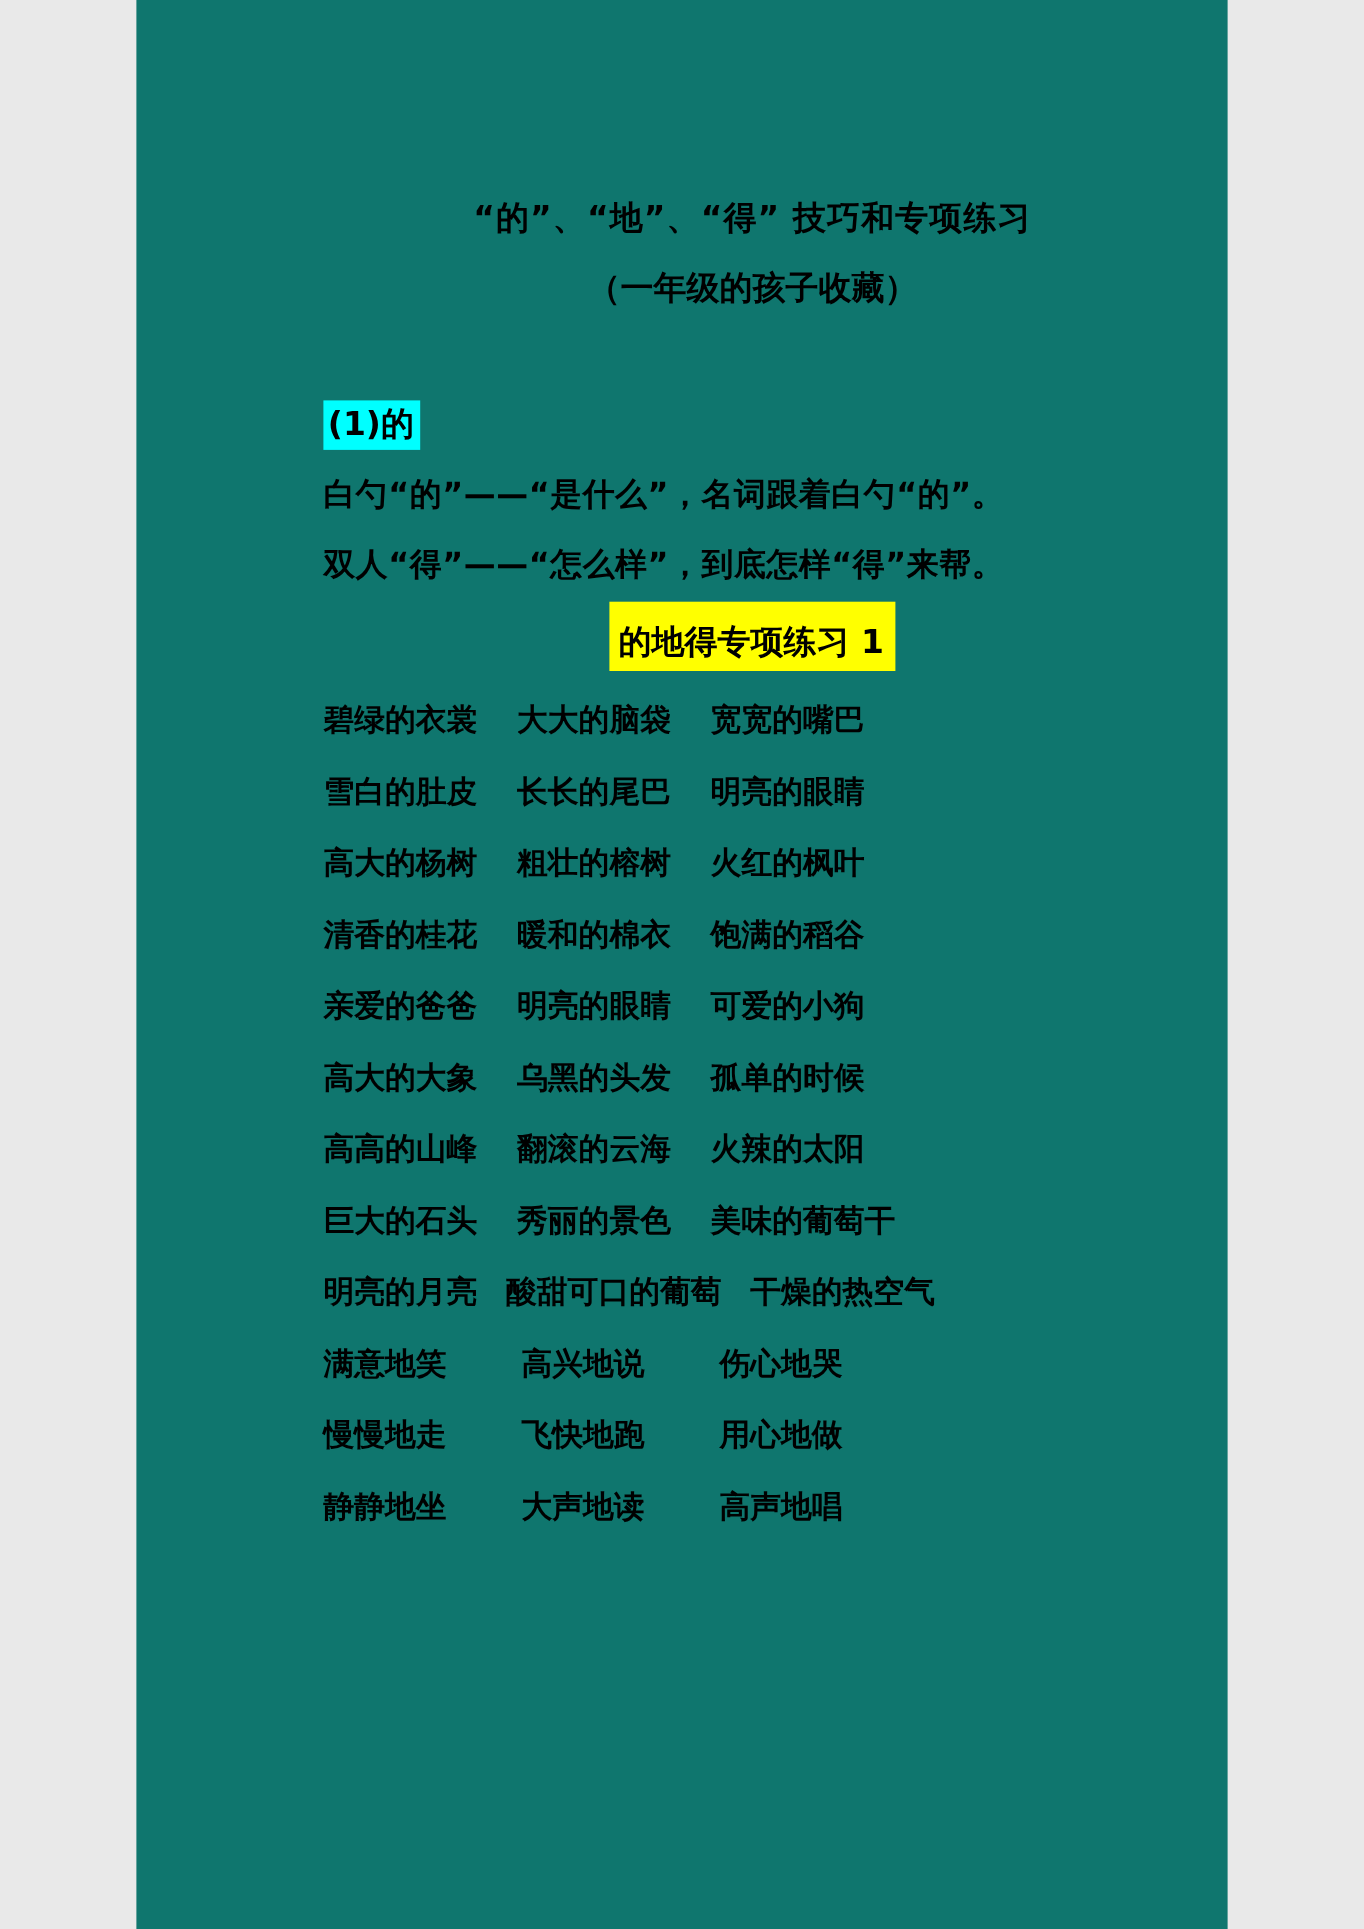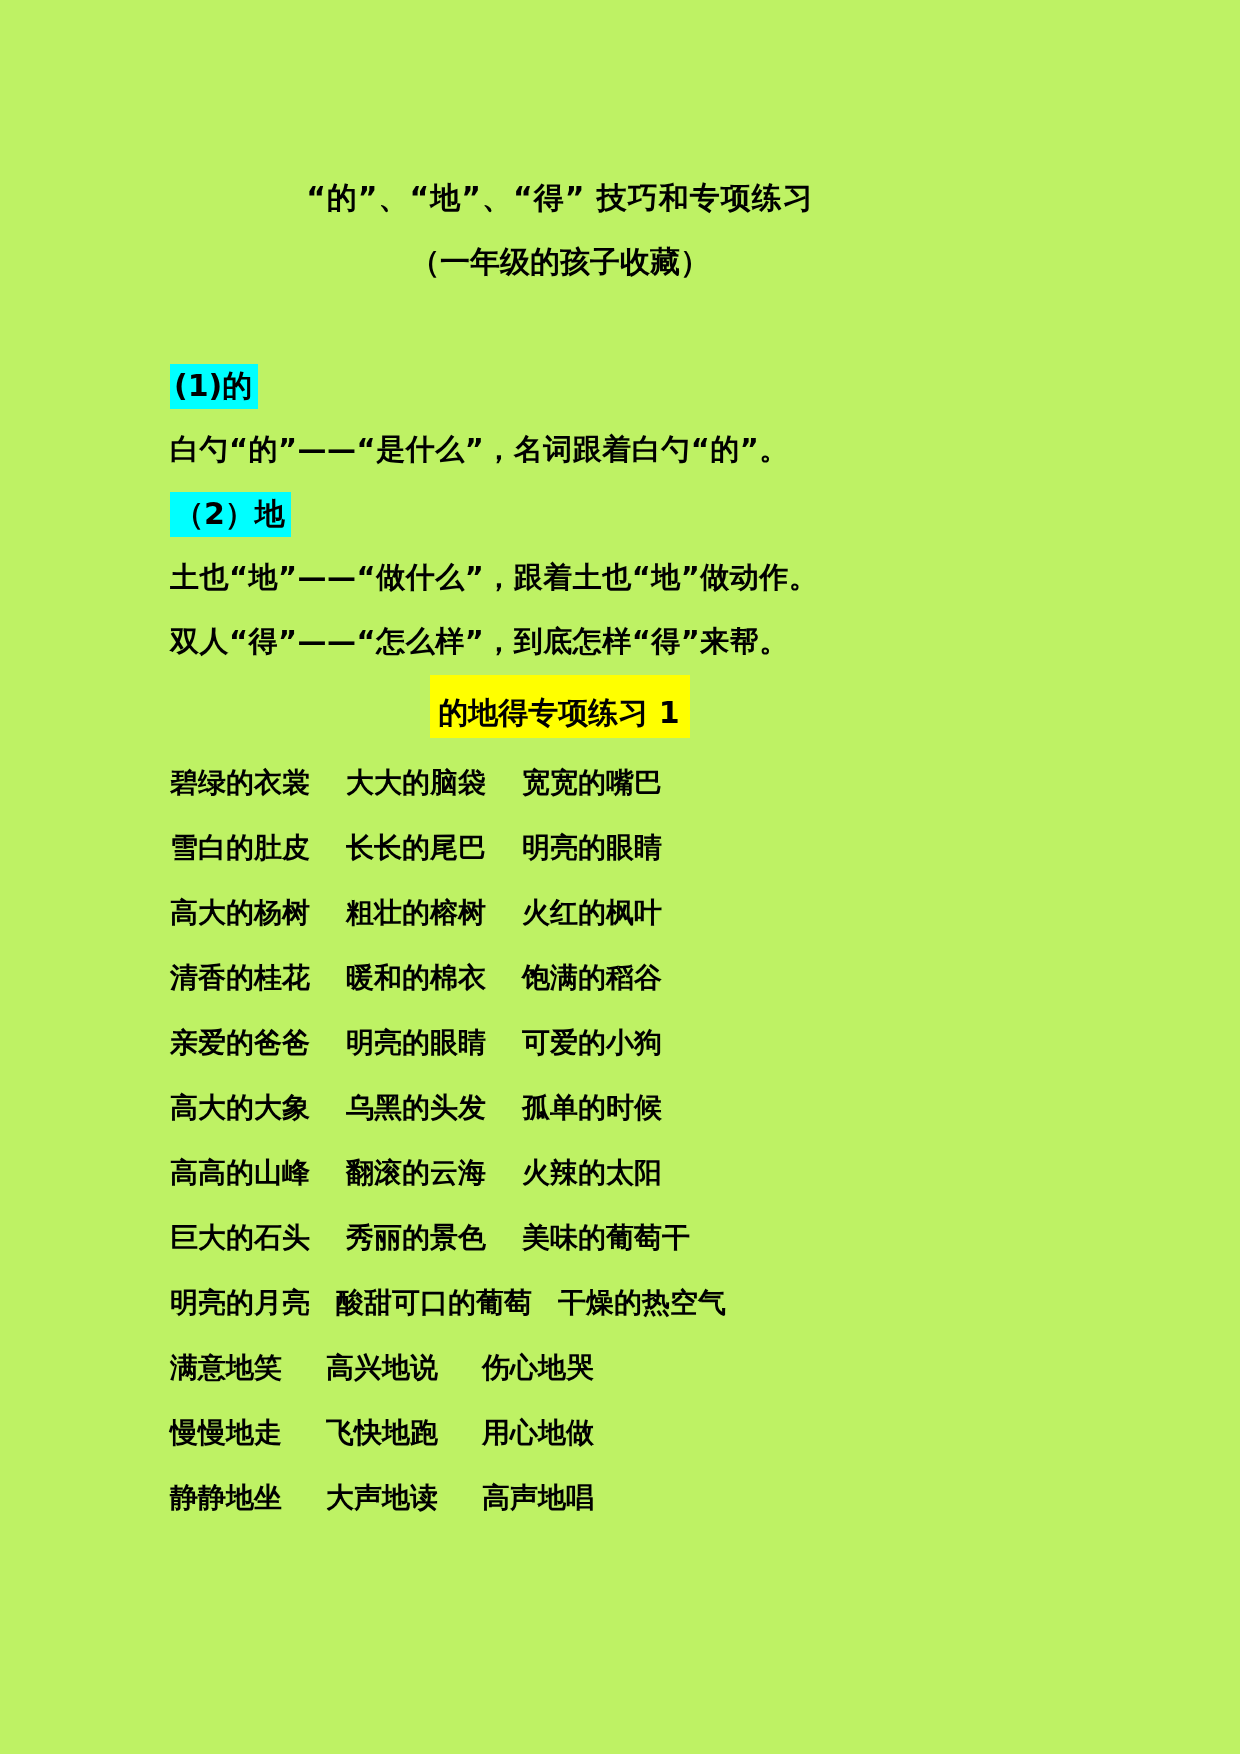--- a/index.html
+++ b/index.html
@@ -1,22 +1,22 @@
 <!DOCTYPE html>
 <html lang="zh"><head>
 <meta charset="utf-8">
 <style>
   * { margin: 0; padding: 0; box-sizing: border-box; }
   html, body { background: #e9e9e9; }
   .page {
     position: relative;
-    width: 1240px;
+    width: 992px;
     height: 1754px;
     margin: 0 auto;
-    background: #bef264;
+    background: #0f766e;
     font-family: "DejaVu Sans", "Liberation Sans", sans-serif;
     font-weight: 700;
     color: #000000;
     overflow: hidden;
   }
   .content {
     padding: 166px 120px 0 170px;
   }
   
   .line {
@@ -51,47 +51,41 @@
   .rows { margin-top: 12px; }
   .row {
     height: 65px;
     display: flex;
     align-items: center;
     font-size: 28px;
     white-space: nowrap;
   }
   .g34 { gap: 36px; }   
   .g26 { gap: 26px; }   
-  .g44 { gap: 44px; }   
+  .g44 { gap: 68px; }   
 </style>
 </head>
 <body>
 
 <div class="page">
   <div class="content">
 
     <div class="line center-col title">“的”、“地”、“得” 技巧和专项练习</div>
 
     <div class="line center-col subtitle">（一年级的孩子收藏）</div>
 
     <div class="spacer"></div>
 
     <section>
       <div class="line rule-label">
         <span class="hl-cyan">(1)的</span>
       </div>
       <div class="line rule-text">白勺“的”——“是什么”，名词跟着白勺“的”。</div>
     </section>
 
-    <section>
-      <div class="line rule-label">
-        <span class="hl-cyan">（2）地</span>
-      </div>
-      <div class="line rule-text">土也“地”——“做什么”，跟着土也“地”做动作。</div>
-    </section>
 
     <section>
       <div class="line rule-text">双人“得”——“怎么样”，到底怎样“得”来帮。</div>
     </section>
 
     <div class="line center-col">
       <span class="hl-yellow">的地得专项练习 1</span>
     </div>
 
     <div class="rows">

